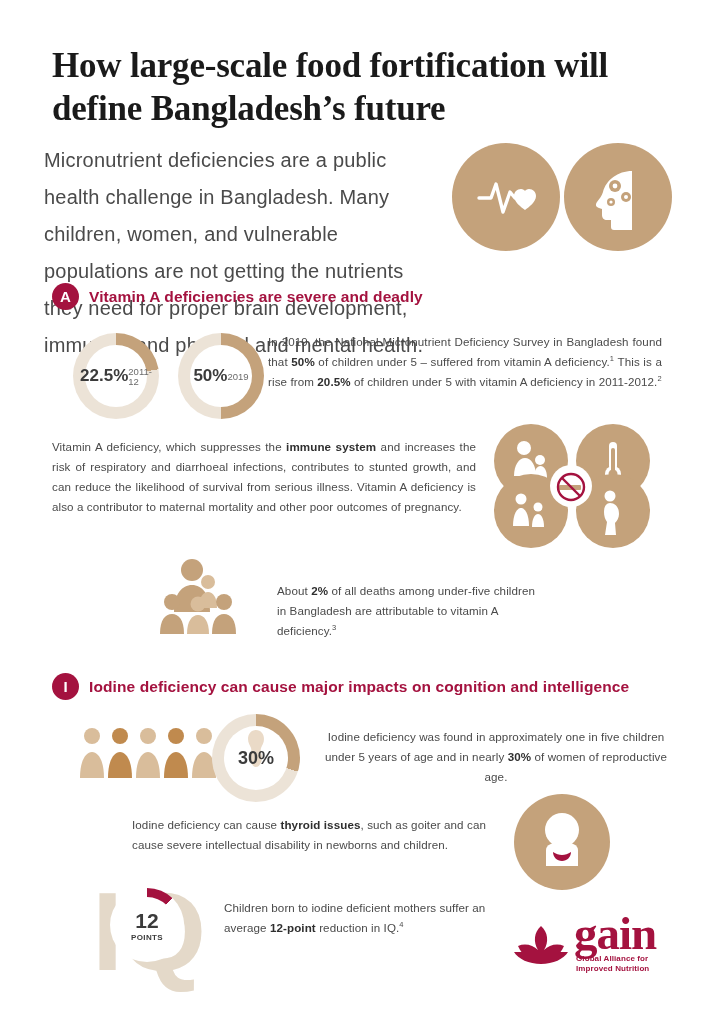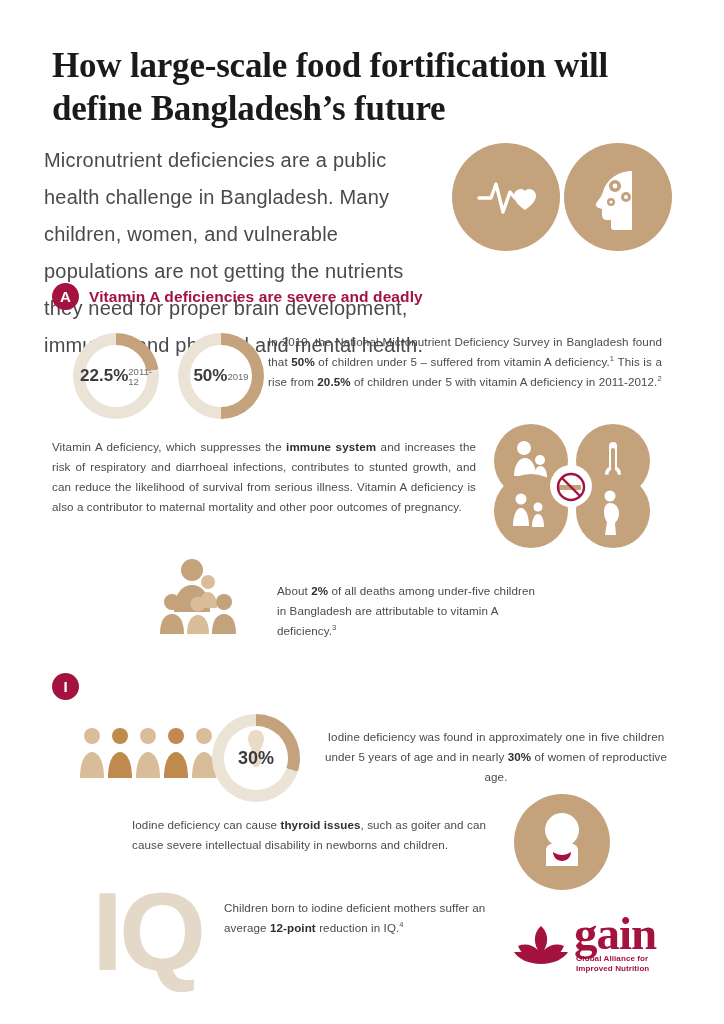--- a/index.html
+++ b/index.html
@@ -286,20 +286,21 @@
       <path d="M37 78 c0 -13 5 -19 11 -19 6 0 11 6 11 19 z" fill="#d9bd9b"></path>
       <circle cx="74" cy="46" r="8" fill="#c4a27b"></circle>
       <path d="M62 78 c0 -14 5 -20 12 -20 7 0 12 6 12 20 z" fill="#c4a27b"></path>
     </svg>
   </div>
 
   <div class="body-text" style="left:277px; top:581px; width:260px; text-align:left;">About <b>2%</b> of all deaths among under-five children in Bangladesh are attributable to vitamin A deficiency.<sup>3</sup></div>
 
   <div class="sec-head" style="left:52px; top:673px;">
     <div class="sec-badge">I</div>
+    <div class="sec-title">Iodine deficiency can cause major impacts on cognition and intelligence</div>
   </div>
 
   <div class="people-row" style="left:78px; top:724px;">
     <svg width="140" height="56" viewBox="0 0 140 56" aria-hidden="true">
       <g fill="#d9bd9b">
         <circle cx="14" cy="12" r="8"></circle>
           <path d="M2 54 c0 -18 6 -26 12 -26 6 0 12 8 12 26 z"></path>
       </g>
       <g fill="#c08a4e">
         <circle cx="42" cy="12" r="8"></circle>
@@ -336,20 +337,28 @@
 
   <div style="position:absolute; left:514px; top:794px; width:96px; height:96px; border-radius:50%; background:#c4a27b; display:flex; align-items:center; justify-content:center;">
     <svg width="72" height="72" viewBox="0 0 72 72" aria-hidden="true">
       <circle cx="36" cy="24" r="17" fill="#fff"></circle>
       <path d="M20 44 c0 -5 6 -8 16 -8 10 0 16 3 16 8 l0 16 -32 0 z" fill="#fff"></path>
       <path d="M27 46 c0 5 4 9 9 9 5 0 9 -4 9 -9 -3 2 -6 3 -9 3 -3 0 -6 -1 -9 -3 z" fill="#a4123f"></path>
     </svg>
   </div>
 
   <div class="iq-word" style="left:92px; top:876px;">IQ</div>
+  <div class="iq-donut" style="left:110px; top:888px; width:74px; height:74px; border-radius:50%;
+              background: conic-gradient(#a4123f 0deg 43deg, #ffffff 43deg 360deg);
+              display:flex; align-items:center; justify-content:center;">
+    <div style="width:56px; height:56px; border-radius:50%; background:#fff; display:flex; flex-direction:column; align-items:center; justify-content:center;">
+      <div style="font-weight:bold; font-size:21px; color:#3b3b3b;">12</div>
+      <div style="font-weight:bold; font-size:8px; color:#3b3b3b; letter-spacing:0.4px;">POINTS</div>
+    </div>
+  </div>
 
   <div class="body-text" style="left:224px; top:898px; width:270px; text-align:left;">Children born to iodine deficient mothers suffer an average <b>12-point</b> reduction in IQ.<sup>4</sup></div>
 
   <div class="logo">
     <svg width="58" height="54" viewBox="0 0 58 54" style="position:absolute; left:0; top:2px;" aria-hidden="true">
       <path d="M29 48 C20 48 10 42 6 32 c7 -3 15 -1 20 4 -5 -8 -4 -18 3 -24 7 6 8 16 3 24 5 -5 13 -7 20 -4 -4 10 -14 16 -23 16 z" fill="#a4123f"></path>
       <path d="M29 50 c-12 0 -23 -5 -27 -12 l54 0 c-4 7 -15 12 -27 12 z" fill="#a4123f"></path>
     </svg>
     <div class="word">gain</div>
     <div class="sub1">Global Alliance for</div>

